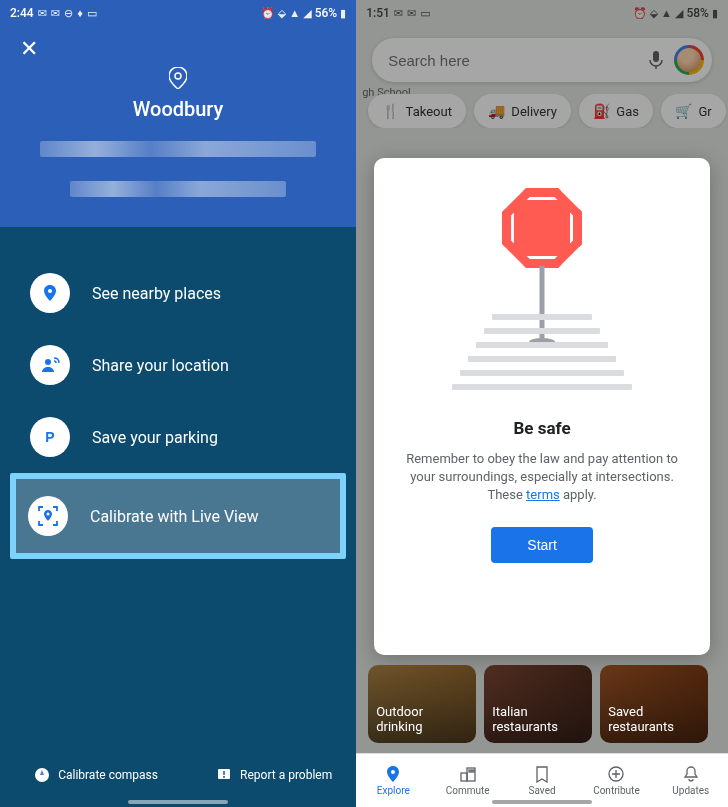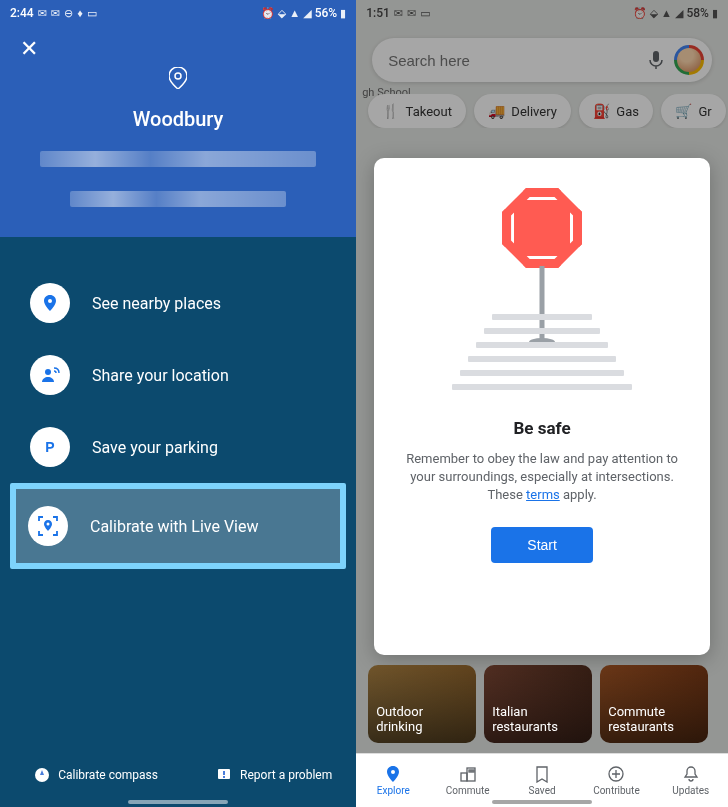--- a/index.html
+++ b/index.html
@@ -14,21 +14,21 @@
   .statusbar.light { color: #444; }
   .sb-left { display: flex; align-items: center; gap: 4px; }
   .sb-right { display: flex; align-items: center; gap: 3px; }
   .sb-ic { font-size: 11px; opacity: .9; }
 
   
   .left-header { background: #2b5fb8; color: #fff; padding: 0 20px 30px; }
   .close-x { font-size: 22px; font-weight: 300; padding: 10px 0 0; }
   .pin-center { text-align: center; margin-top: 6px; }
   .pin-ic { display: inline-block; }
-  .loc-title { text-align: center; font-size: 20px; font-weight: 500; margin-top: 14px; }
+  .loc-title { text-align: center; font-size: 20px; font-weight: 500; margin-top: 4px; }
   .blurred-line { height: 16px; margin: 20px 20px 0; border-radius: 2px; background: linear-gradient(90deg, rgba(255,255,255,.25) 0%, rgba(255,255,255,.5) 20%, rgba(255,255,255,.2) 40%, rgba(255,255,255,.45) 60%, rgba(255,255,255,.3) 100%); }
   .blurred-line.short { margin: 24px 50px 0; }
 
   .left-actions { padding: 30px 0 0; }
   .action-row { display: flex; align-items: center; gap: 22px; padding: 16px 30px; color: #fff; font-size: 16px; }
   .action-row .circ { width: 40px; height: 40px; border-radius: 50%; background: #fff; display: flex; align-items: center; justify-content: center; color: #1a73e8; flex-shrink: 0; }
   .highlight { background: rgba(255,255,255,.25); margin: 0 10px; border: 6px solid #7dd3fc; border-radius: 2px; padding: 17px 12px; }
   .highlight .circ { }
   .left-bottom { position: absolute; bottom: 8px; left: 0; right: 0; display: flex; color: #fff; font-size: 12px; }
   .left-bottom .btm { flex: 1; display: flex; align-items: center; justify-content: center; gap: 8px; padding: 16px; margin-left: 14px; }
@@ -258,21 +258,21 @@
   </div>
 
   <div class="carousel">
     <div class="card c1">
         <span>Outdoor drinking</span>
       </div>
     <div class="card c2">
         <span>Italian restaurants</span>
       </div>
     <div class="card c3">
-        <span>Commute restaurants</span>
+        <span>Saved restaurants</span>
       </div>
   </div>
 
   <div class="navbar">
     <div class="nav-item active">
       <span class="nav-ic">
         <svg width="18" height="18" viewBox="0 0 18 18">
             <path d="M9 1C5.5 1 3 3.5 3 7c0 4 6 10 6 10s6-6 6-10c0-3.5-2.5-6-6-6zm0 8a2 2 0 110-4 2 2 0 010 4z" fill="#1a73e8"></path>
           </svg>
       </span>

